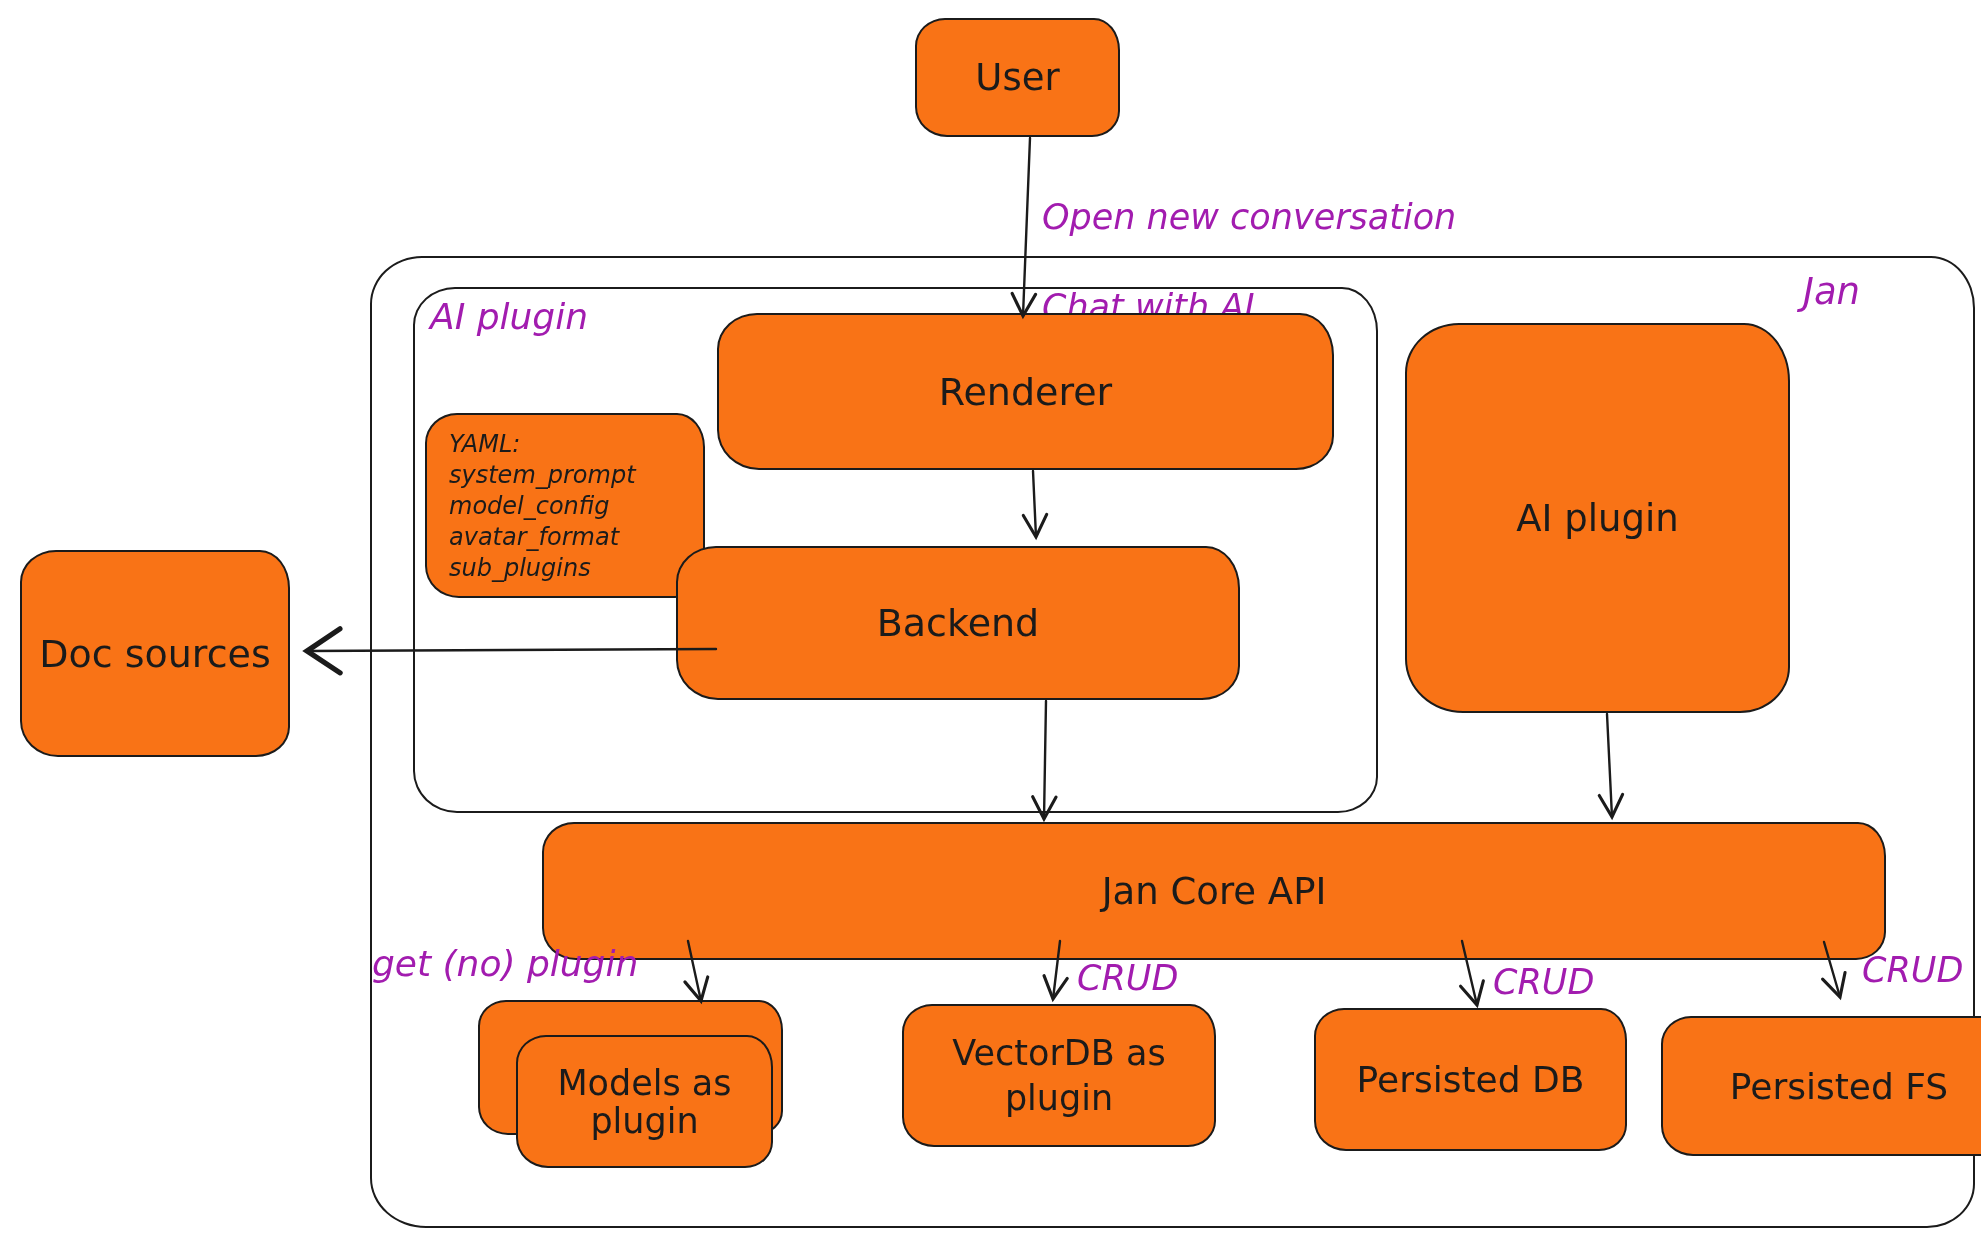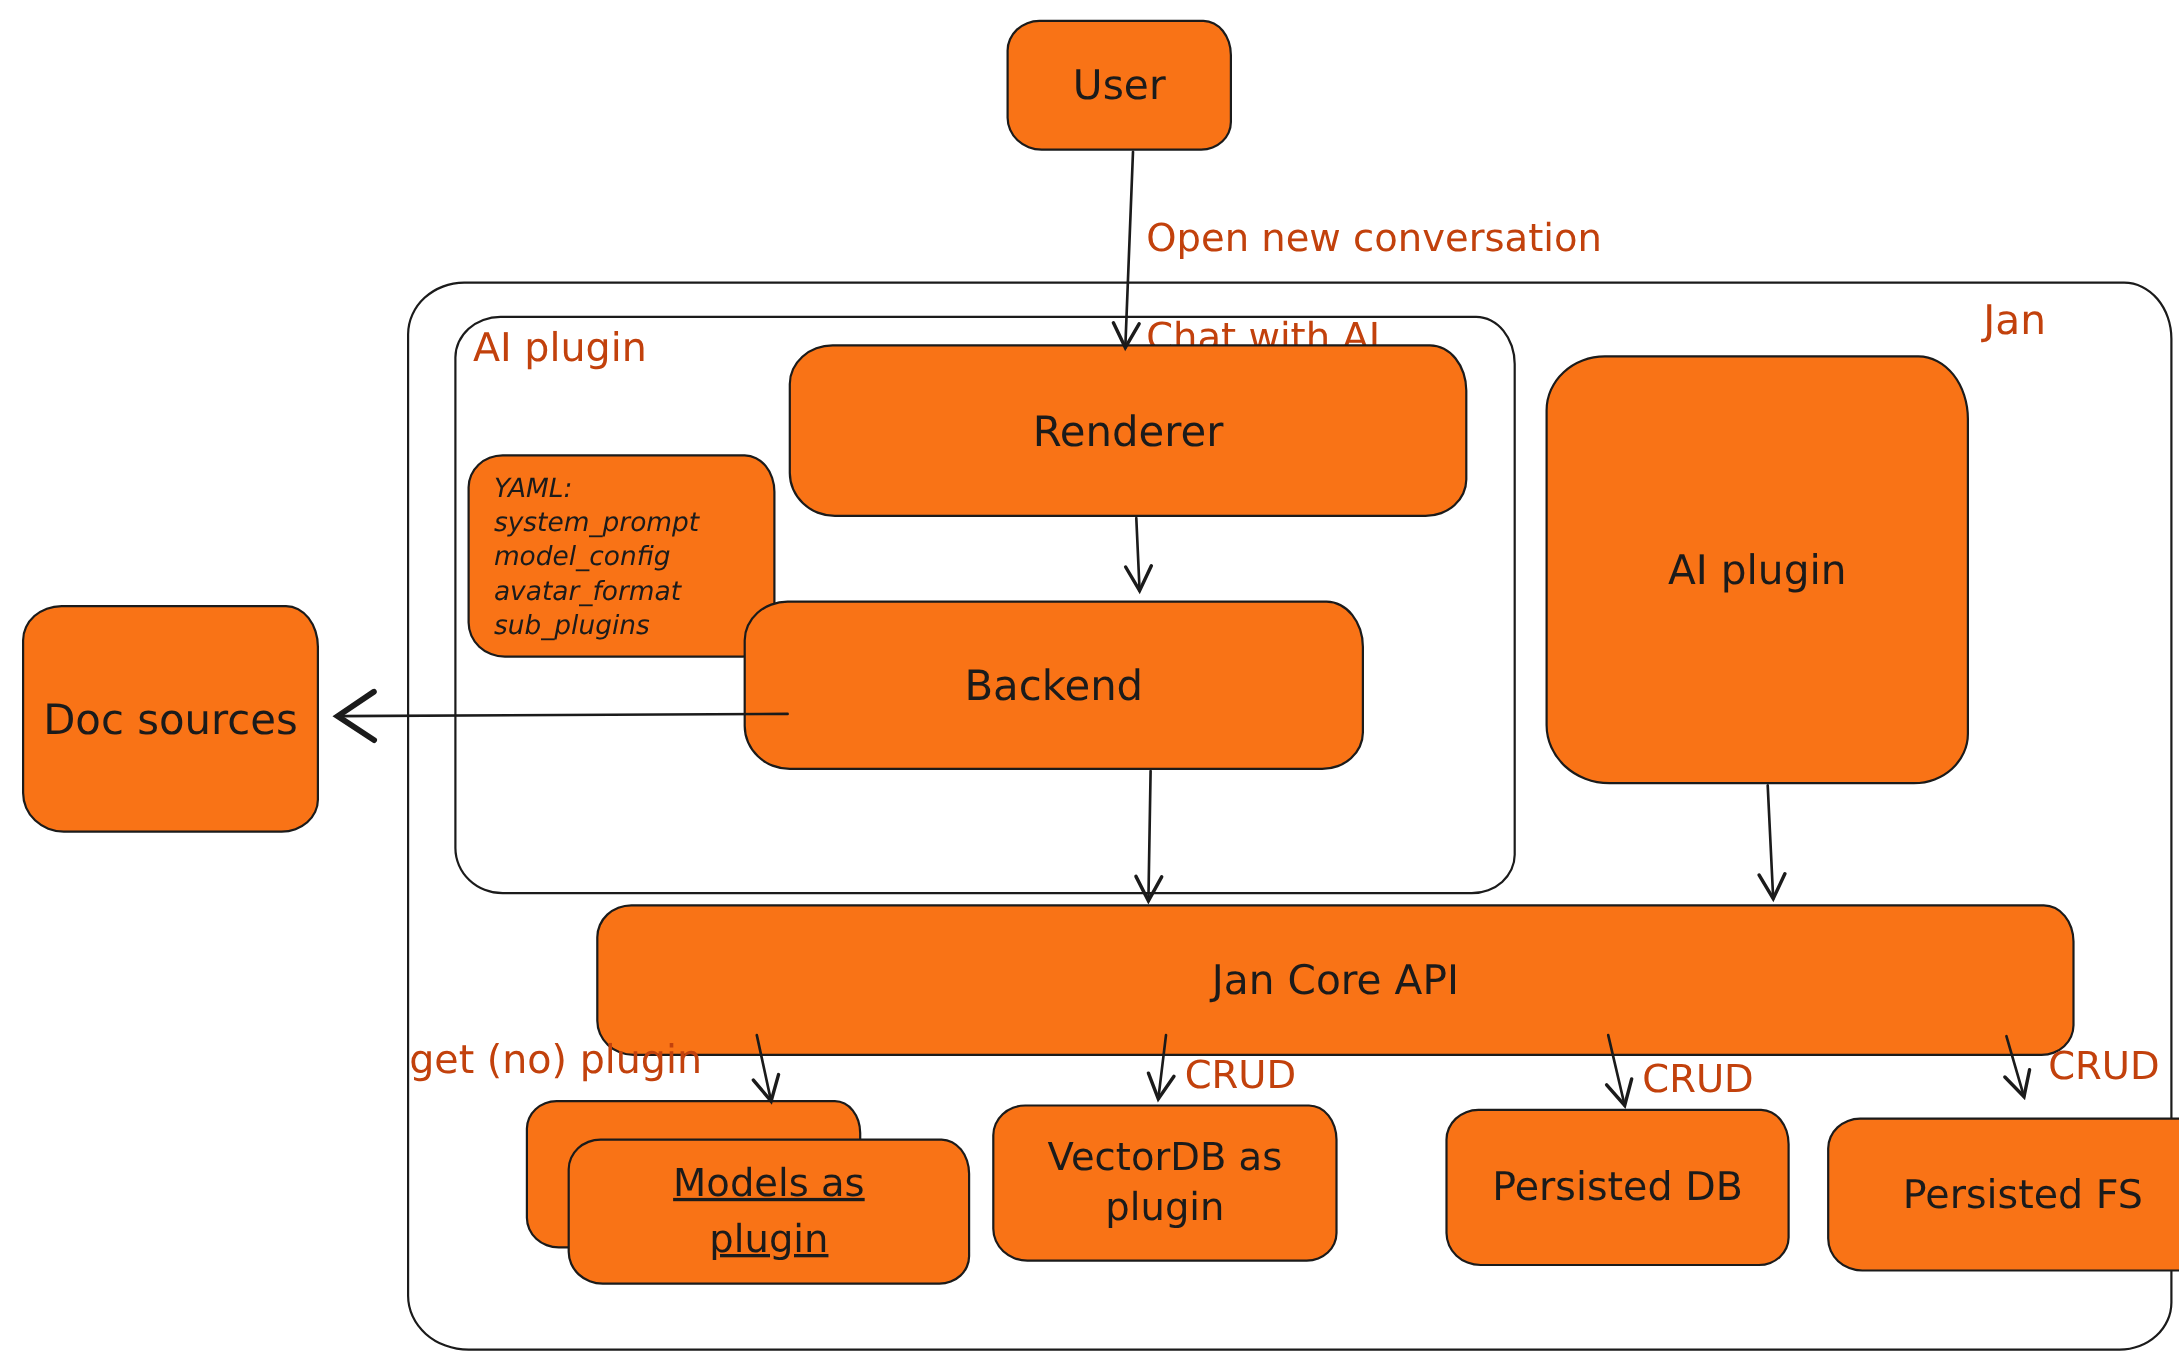--- a/index.html
+++ b/index.html
@@ -6,21 +6,21 @@
   #canvas{
     position:relative;width:1981px;height:1246px;background:#ffffff;
     font-family:"DejaVu Sans",sans-serif;color:#1b1b1b;overflow:hidden;
   }
   .node{
     position:absolute;box-sizing:border-box;border:2.5px solid #1b1b1b;
     background:#f97316;display:flex;align-items:center;justify-content:center;
     text-align:center;color:#1b1b1b;
   }
   .container{background:transparent;}
-  .label{position:absolute;color:#c2410c;white-space:pre-line;}
+  .label{position:absolute;color:#a21caf;white-space:pre-line;font-style:italic;}
   .note-line{display:block;}
   svg.arrows{position:absolute;left:0;top:0;pointer-events:none;}
   svg.arrows path{stroke:#1b1b1b;stroke-width:2.4;fill:none;stroke-linecap:round;}
 </style>
 </head>
 <body>
 
 <div id="canvas">
 
   <div class="node container" style="left:370px;top:256px;width:1605px;height:972px;border-radius:52px 44px 48px 56px / 48px 52px 44px 50px;"></div>
@@ -67,21 +67,21 @@
   <div class="node" style="left:542px;top:822px;width:1344px;height:138px;border-radius:32px 28px 30px 34px / 30px 34px 28px 32px;font-size:37px;">
     <span>Jan Core API</span>
   </div>
 
   <div class="label" style="left:372px;top:943px;font-size:36px;">get (no) plugin</div>
   <div class="label" style="left:1077px;top:958px;font-size:35px;">CRUD</div>
   <div class="label" style="left:1493px;top:962px;font-size:35px;">CRUD</div>
   <div class="label" style="left:1862px;top:950px;font-size:35px;">CRUD</div>
 
   <div class="node" style="left:478px;top:1000px;width:305px;height:135px;border-radius:28px 24px 26px 30px / 26px 30px 24px 28px;"></div>
-  <div class="node" style="left:516px;top:1035px;width:366px;height:133px;border-radius:30px 26px 28px 32px / 28px 32px 26px 30px;font-size:35px;line-height:51px;text-decoration:underline;">
+  <div class="node" style="left:516px;top:1035px;width:257px;height:133px;border-radius:30px 26px 28px 32px / 28px 32px 26px 30px;font-size:35px;line-height:38px;">
     <span style="display:inline-block;width:250px;">Models as plugin</span>
   </div>
 
   <div class="node" style="left:902px;top:1004px;width:314px;height:143px;border-radius:30px 26px 28px 32px / 28px 32px 26px 30px;font-size:35px;line-height:45px;">
     <span style="display:inline-block;width:250px;">VectorDB as plugin</span>
   </div>
 
   <div class="node" style="left:1314px;top:1008px;width:313px;height:143px;border-radius:30px 26px 28px 32px / 28px 32px 26px 30px;font-size:36px;">
     <span>Persisted DB</span>
   </div>

